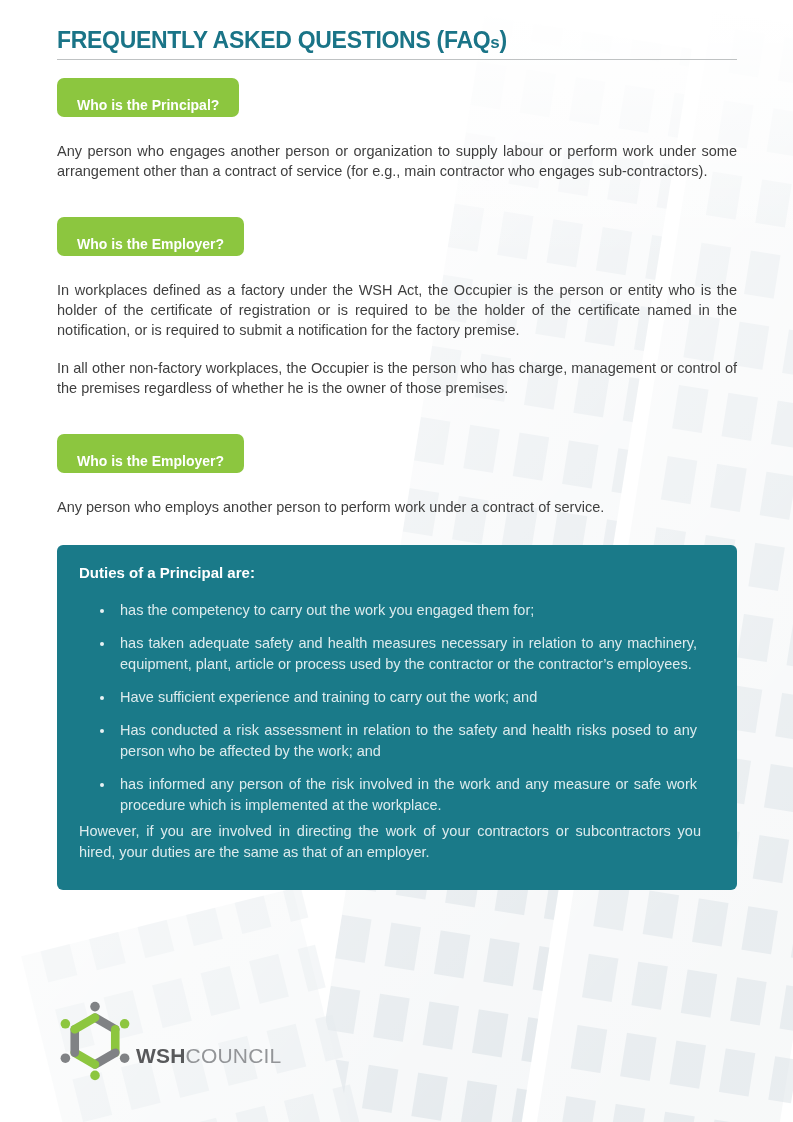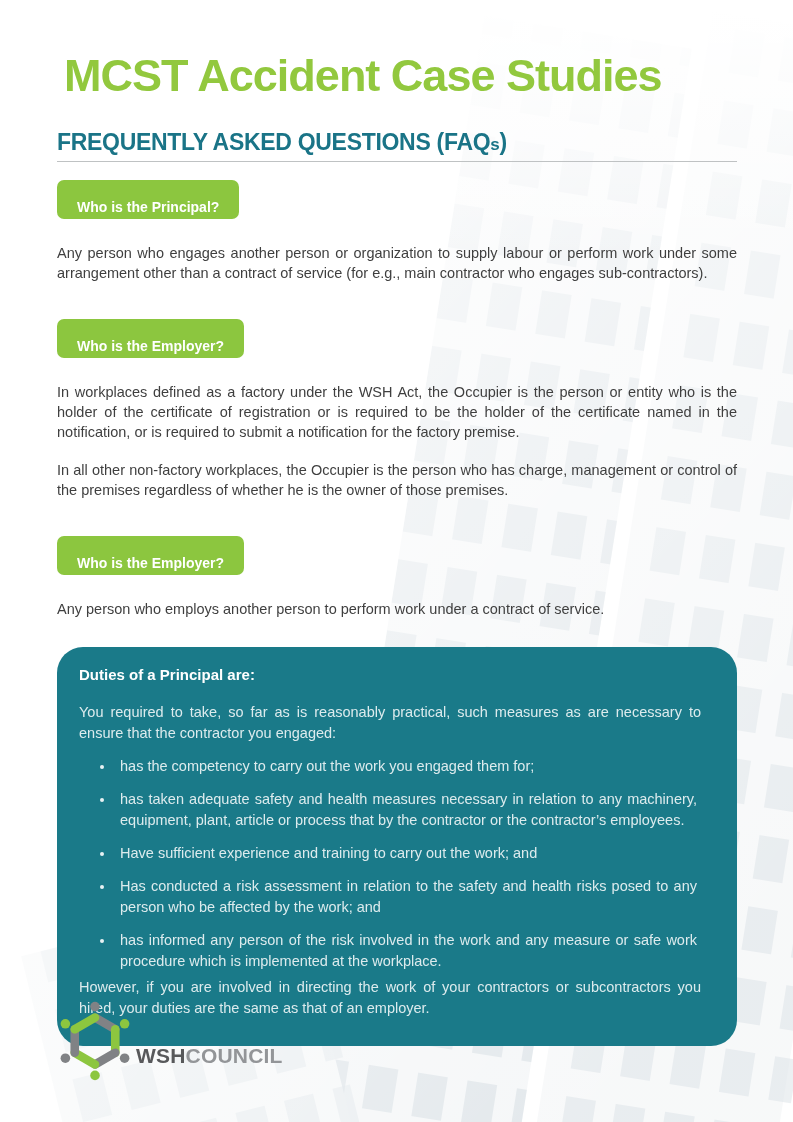--- a/index.html
+++ b/index.html
@@ -65,21 +65,21 @@
     font-size:14.5px;
     line-height:1.38;
     text-align:justify;
     color:var(--body-text);
   }
   .faq p + p{margin-top:18px;}
   .faq + .faq .badge{margin-top:36px;}
   .duties{
     margin-top:28px;
     background:var(--box-teal);
-    border-radius:26px;
+    border-radius:6px;
     padding:19px 36px 27px 22px;
     color:#ffffff;
   }
   .duties h3{
     font-size:15px;
     font-weight:bold;
     color:#ffffff;
     margin-bottom:19px;
   }
   .duties p{
@@ -111,21 +111,21 @@
     z-index:1;
   }
   .logo-mark{width:86px;height:86px;}
   .logo-text{
     font-size:21px;
     letter-spacing:0.2px;
     margin:0 0 16px -2px;
     white-space:nowrap;
   }
   .logo-text .bold{font-weight:bold;color:var(--logo-gray);}
-  .logo-text .light{font-weight:bold;color:var(--logo-light-gray);}
+  .logo-text .light{font-weight:normal;color:var(--logo-light-gray);}
 </style>
 </head>
 <body>
 
 <svg class="bg" viewBox="0 0 793 1122" preserveAspectRatio="none" aria-hidden="true">
   <defs>
     <pattern id="win" width="50" height="72" patternUnits="userSpaceOnUse">
       <rect x="10" y="14" width="30" height="44" fill="#A9BAC5"></rect>
     </pattern>
     <linearGradient id="fadeTL" x1="0" y1="0" x2="0.8" y2="0.95">
@@ -147,21 +147,20 @@
   <g transform="rotate(-14 300 1000)">
     <rect x="40" y="890" width="280" height="320" fill="#EAEEF0"></rect>
     <rect x="48" y="890" width="280" height="320" fill="url(#win)" opacity="0.45"></rect>
   </g>
   <rect x="0" y="0" width="793" height="1122" fill="url(#fadeTL)"></rect>
   <rect x="0" y="0" width="793" height="260" fill="url(#fadeTop)"></rect>
 </svg>
 
 <div class="content">
 
-  <h1 class="page-title">MCST Accident Case Studies</h1>
 
   <h2 class="faq-heading"><span>FREQUENTLY ASKED QUESTIONS (FAQ</span><span class="small-s">s</span><span>)</span></h2>
 
   <hr class="divider">
 
   <section class="faq">
     <div class="badge">Who is the Principal?</div>
     <p>Any person who engages another person or organization to supply labour or perform work under some arrangement other than a contract of service (for e.g., main contractor who engages sub-contractors).</p>
   </section>
 
@@ -171,24 +170,23 @@
     <p>In all other non-factory workplaces, the Occupier is the person who has charge, management or control of the premises regardless of whether he is the owner of those premises.</p>
   </section>
 
   <section class="faq">
     <div class="badge">Who is the Employer?</div>
     <p>Any person who employs another person to perform work under a contract of service.</p>
   </section>
 
   <div class="duties">
     <h3>Duties of a Principal are:</h3>
-    <p class="intro">You required to take, so far as is reasonably practical, such measures as are necessary to ensure that the contractor you engaged:</p>
     <ul>
       <li>has the competency to carry out the work you engaged them for;</li>
-      <li>has taken adequate safety and health measures necessary in relation to any machinery, equipment, plant, article or process that by the contractor or the contractor’s employees.</li>
+      <li>has taken adequate safety and health measures necessary in relation to any machinery, equipment, plant, article or process used by the contractor or the contractor’s employees.</li>
       <li>Have sufficient experience and training to carry out the work; and</li>
       <li>Has conducted a risk assessment in relation to the safety and health risks posed to any person who be affected by the work; and</li>
       <li>has informed any person of the risk involved in the work and any measure or safe work procedure which is implemented at the workplace.</li>
     </ul>
     <p class="outro">However, if you are involved in directing the work of your contractors or subcontractors you hired, your duties are the same as that of an employer.</p>
   </div>
 
 </div>
 
 <div class="footer">

